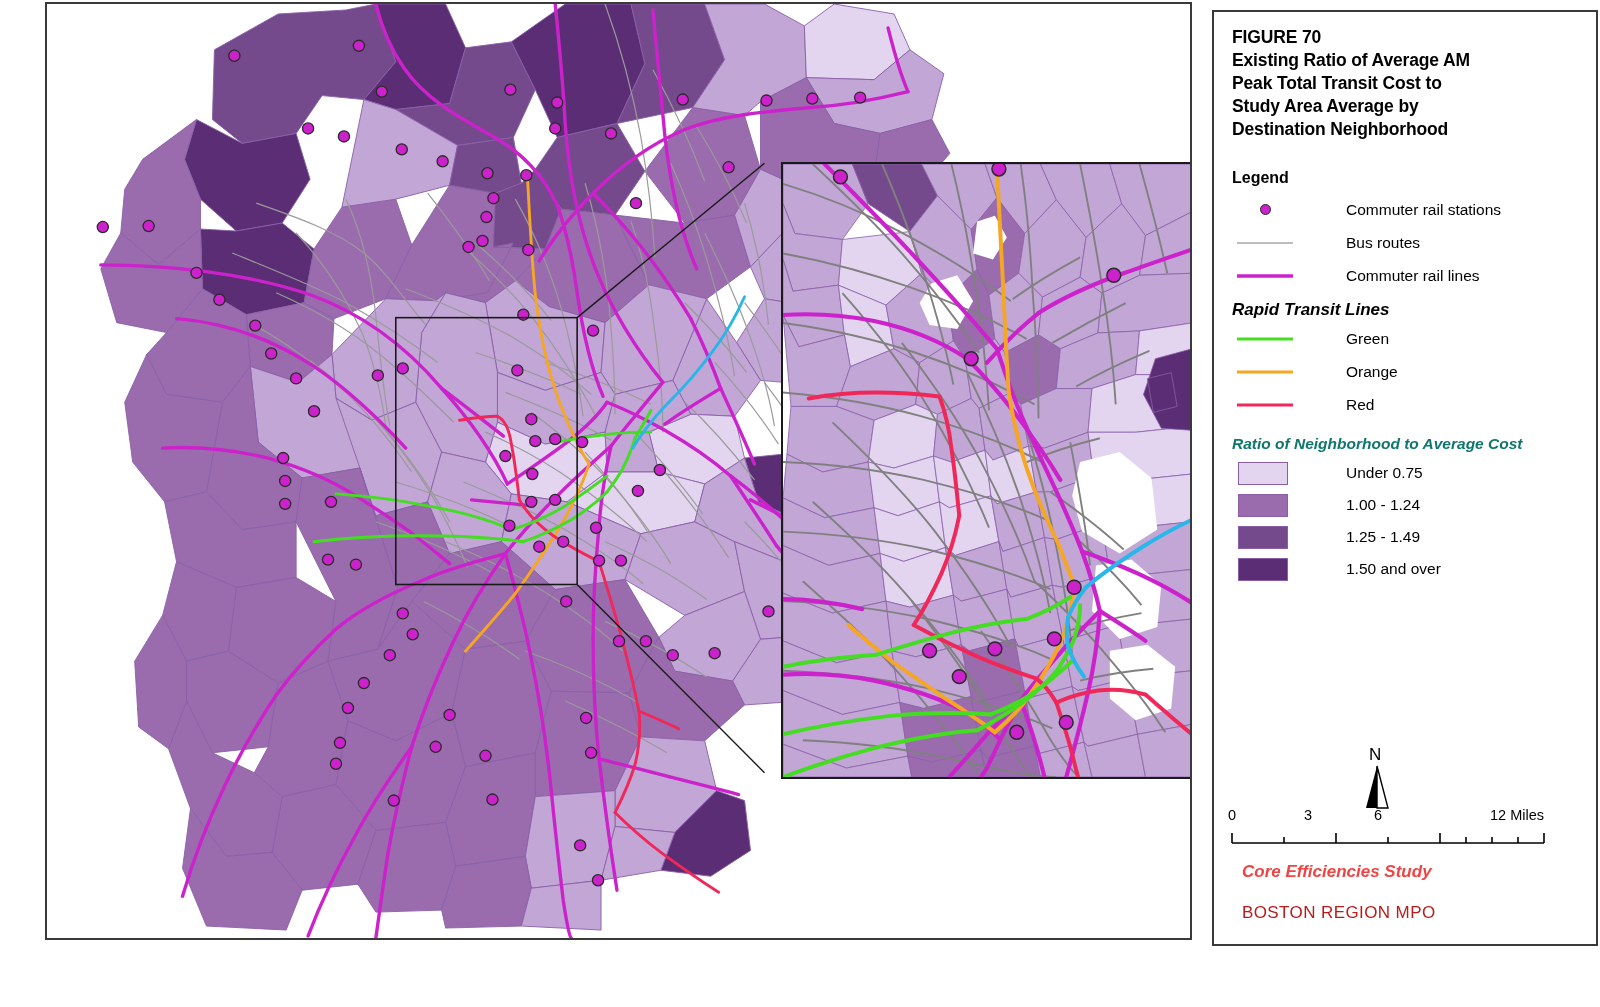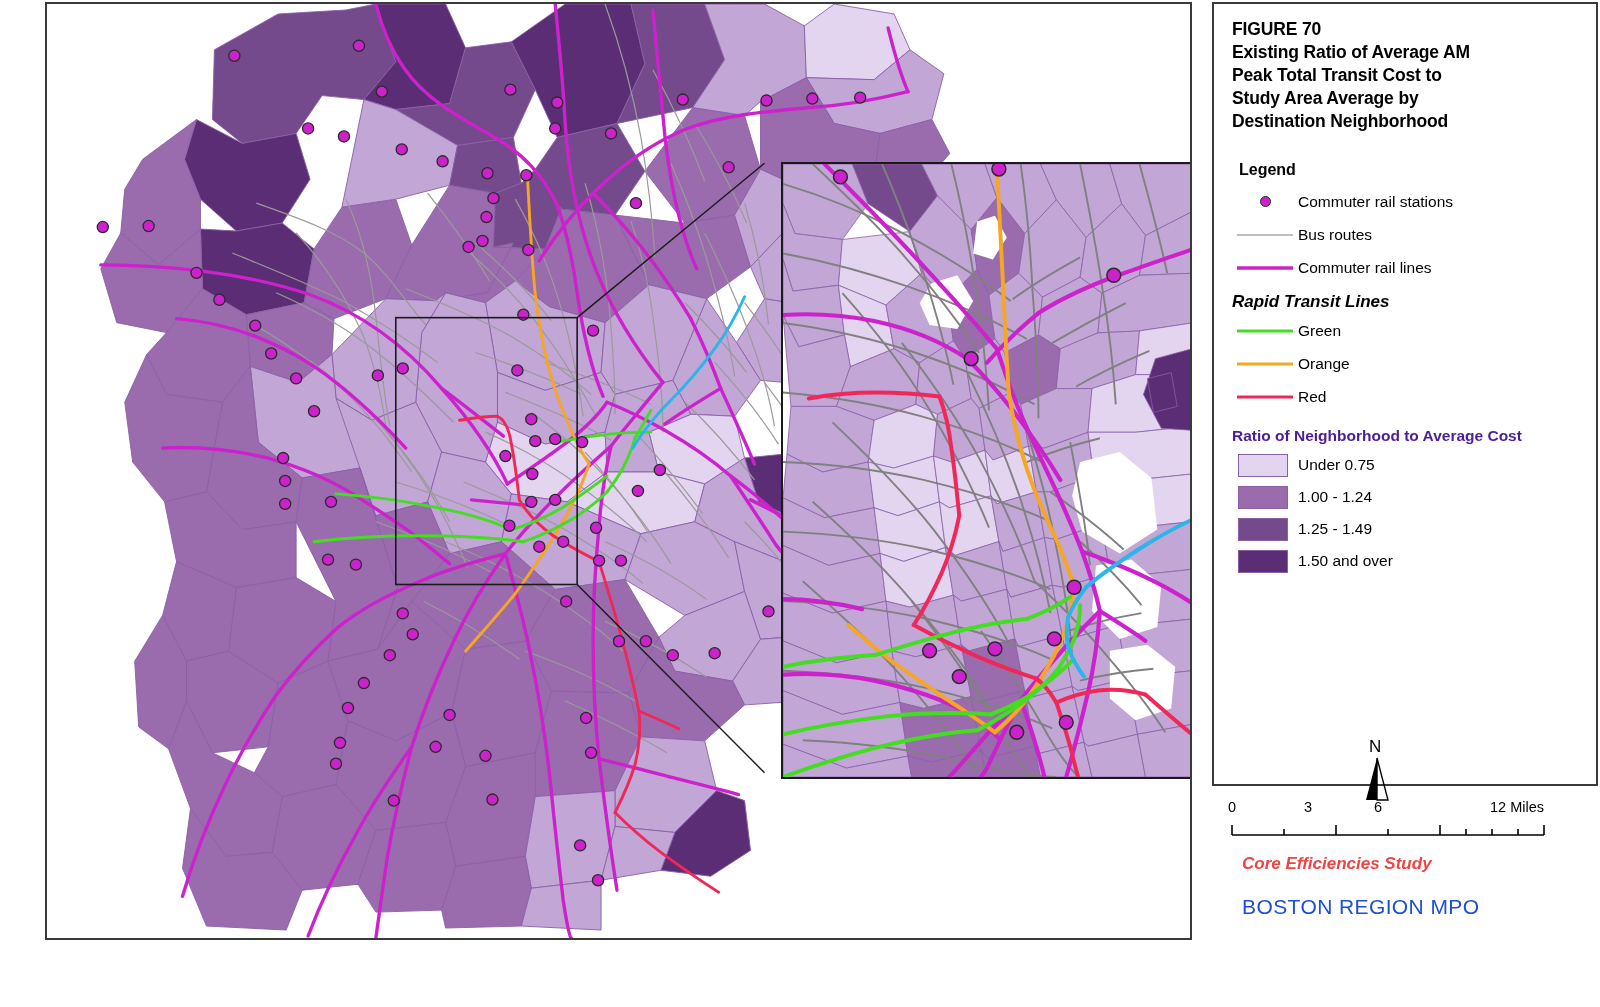--- a/index.html
+++ b/index.html
@@ -30,51 +30,51 @@
     width: 413px; height: 617px;
     border: 2px solid #1a1a1a;
     background: #ffffff;
     overflow: hidden;
   }
   #inset-svg { position:absolute; left:0; top:0; width:100%; height:100%; display:block; }
 
   
   #legend-panel {
     position: absolute;
-    left: 1212px; top: 2px;
-    width: 386px; height: 784px;
+    left: 1212px; top: 10px;
+    width: 386px; height: 936px;
     border: 2px solid #3a3a3a;
     background: #ffffff;
     padding: 14px 30px 0 18px;
   }
   .fig-title {
     font-size: 17.5px; font-weight: bold; color:#000;
     line-height: 1.32; letter-spacing: -0.15px;
   }
   .legend-head {
     font-size: 16px; font-weight: bold; color:#000;
-    margin-top: 28px; margin-bottom: 6px; margin-left: 7px;
+    margin-top: 28px; margin-bottom: 6px;
   }
   .legend-sub {
     font-size: 17px; font-weight: bold; color:#000;
     margin-top: 8px; margin-bottom: 2px; font-style: italic;
   }
   .class-head {
-    font-size: 15.5px; font-weight: bold; color:#4c1d95;
-    margin-top: 14px; margin-bottom: 4px;
+    font-size: 15.5px; font-weight: bold; color:#0f766e;
+    margin-top: 14px; margin-bottom: 4px; font-style: italic;
   }
   .lrow {
     display: flex; align-items: center;
     height: 33px;
   }
   .lsym {
     width: 66px; flex: 0 0 66px;
     display: flex; align-items: center; justify-content: center;
   }
-  .llabel { font-size: 15.5px; color: #000; white-space: nowrap; }
+  .llabel { font-size: 15.5px; color: #000; white-space: nowrap; margin-left: 48px; }
 
   .dot-sym {
     width: 11px; height: 11px; border-radius: 50%;
     background: #cc22cc; border: 1.4px solid #2a2a2a;
   }
 
   .sw {
     width: 50px; height: 23px;
     border: 1px solid #8a5fa8;
   }
@@ -93,21 +93,21 @@
 
   #scalebar { position: absolute; left: 8px; top: 795px; width: 360px; height: 46px; }
   .scale-num { position:absolute; font-size: 14.5px; color:#000; }
 
   #footer-study {
     position: absolute; left: 28px; top: 850px;
     font-size: 17px; font-style: italic; font-weight: bold; color:#ef4444;
   }
   #footer-mpo {
     position: absolute; left: 28px; top: 891px;
-    font-size: 21px; color:#1d4ed8; letter-spacing: 0.4px;
+    font-size: 17px; color:#b91c1c; letter-spacing: 0.4px;
   }
 </style>
 </head>
 <body>
 
 <div id="root">
 
   <div id="map-panel">
     <svg id="map-svg" viewBox="0 0 1147 938" preserveAspectRatio="none">
       <defs>

